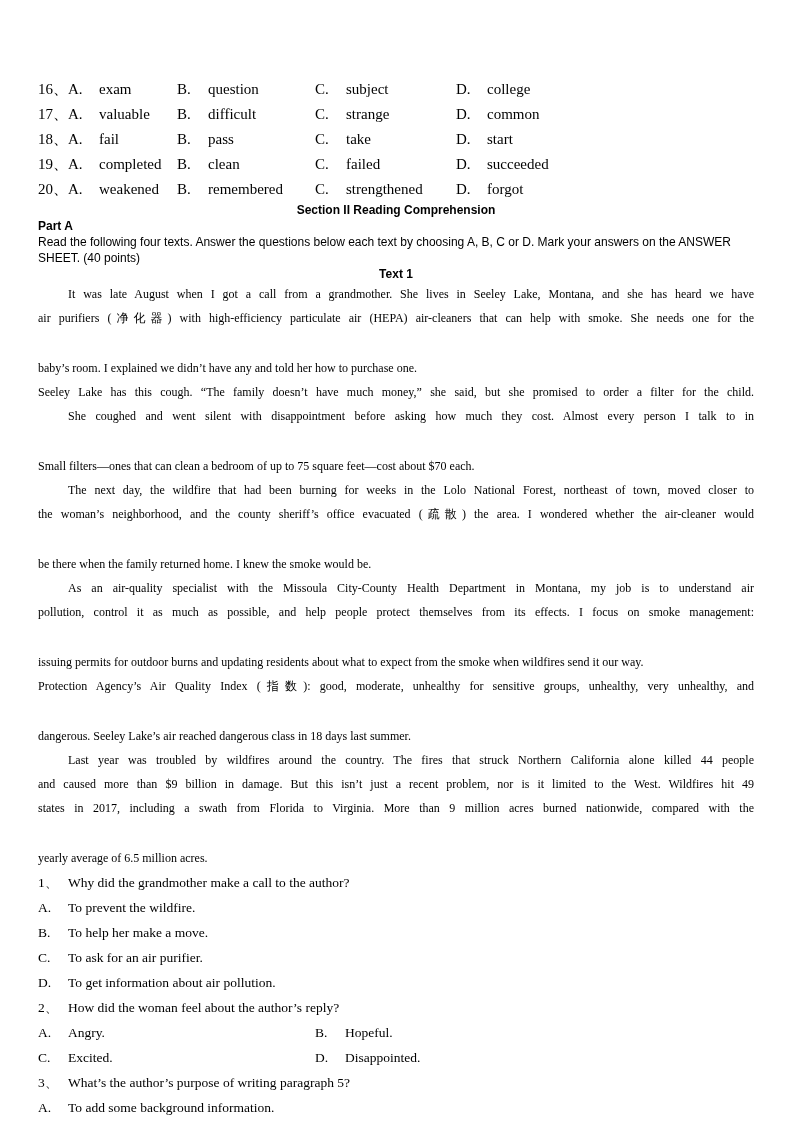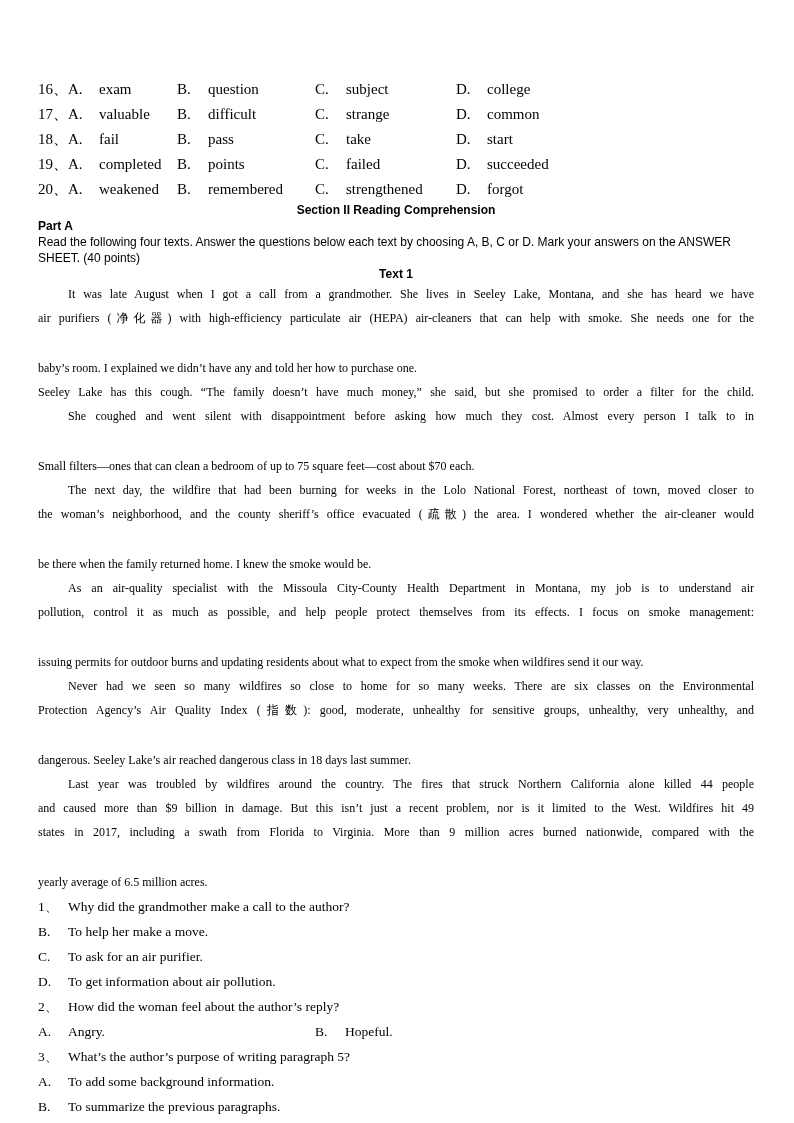--- a/index.html
+++ b/index.html
@@ -57,21 +57,21 @@
     <div class="cloze-row">
       <span>18、</span>
       <span><span class="opt-label">A.</span><span>fail</span></span>
       <span><span class="opt-label">B.</span><span>pass</span></span>
       <span><span class="opt-label">C.</span><span>take</span></span>
       <span><span class="opt-label">D.</span><span>start</span></span>
     </div>
     <div class="cloze-row">
       <span>19、</span>
       <span><span class="opt-label">A.</span><span>completed</span></span>
-      <span><span class="opt-label">B.</span><span>points</span></span>
+      <span><span class="opt-label">B.</span><span>clean</span></span>
       <span><span class="opt-label">C.</span><span>failed</span></span>
       <span><span class="opt-label">D.</span><span>succeeded</span></span>
     </div>
     <div class="cloze-row">
       <span>20、</span>
       <span><span class="opt-label">A.</span><span>weakened</span></span>
       <span><span class="opt-label">B.</span><span>remembered</span></span>
       <span><span class="opt-label">C.</span><span>strengthened</span></span>
       <span><span class="opt-label">D.</span><span>forgot</span></span>
     </div>
@@ -92,52 +92,58 @@
     <div class="tline plast">Small filters—ones that can clean a bedroom of up to 75 square feet—cost about $70 each.</div>
 
     <div class="tline first">The next day, the wildfire that had been burning for weeks in the Lolo National Forest, northeast of town, moved closer to</div>
     <div class="tline">the woman’s neighborhood, and the county sheriff’s office evacuated (疏散) the area. I wondered whether the air-cleaner would</div>
     <div class="tline plast">be there when the family returned home. I knew the smoke would be.</div>
 
     <div class="tline first">As an air-quality specialist with the Missoula City-County Health Department in Montana, my job is to understand air</div>
     <div class="tline">pollution, control it as much as possible, and help people protect themselves from its effects. I focus on smoke management:</div>
     <div class="tline plast">issuing permits for outdoor burns and updating residents about what to expect from the smoke when wildfires send it our way.</div>
 
-    <div class="tline first">Never had we seen so many wildfires so close to home for so many weeks. There are six classes on the Environmental</div>
     <div class="tline">Protection Agency’s Air Quality Index (指数): good, moderate, unhealthy for sensitive groups, unhealthy, very unhealthy, and</div>
     <div class="tline plast">dangerous. Seeley Lake’s air reached dangerous class in 18 days last summer.</div>
 
     <div class="tline first">Last year was troubled by wildfires around the country. The fires that struck Northern California alone killed 44 people</div>
     <div class="tline">and caused more than $9 billion in damage. But this isn’t just a recent problem, nor is it limited to the West. Wildfires hit 49</div>
     <div class="tline">states in 2017, including a swath from Florida to Virginia. More than 9 million acres burned nationwide, compared with the</div>
     <div class="tline plast">yearly average of 6.5 million acres.</div>
   </div>
 
   <div class="questions">
 
     <div class="q-line">
       <span class="q-num">1、</span><span>Why did the grandmother make a call to the author?</span>
+    </div>
+    <div class="q-line">
+      <span class="q-opt-label">A.</span><span>To prevent the wildfire.</span>
     </div>
     <div class="q-line">
       <span class="q-opt-label">B.</span><span>To help her make a move.</span>
     </div>
     <div class="q-line">
       <span class="q-opt-label">C.</span><span>To ask for an air purifier.</span>
     </div>
     <div class="q-line">
       <span class="q-opt-label">D.</span><span>To get information about air pollution.</span>
     </div>
 
     <div class="q-line">
       <span class="q-num">2、</span><span>How did the woman feel about the author’s reply?</span>
     </div>
     <div class="q-two-col">
       <span><span class="q-opt-label">A.</span><span>Angry.</span></span>
       <span><span class="q-opt-label">B.</span><span>Hopeful.</span></span>
     </div>
+    <div class="q-two-col">
+      <span><span class="q-opt-label">C.</span><span>Excited.</span></span>
+      <span><span class="q-opt-label">D.</span><span>Disappointed.</span></span>
+    </div>
 
     <div class="q-line">
       <span class="q-num">3、</span><span>What’s the author’s purpose of writing paragraph 5?</span>
     </div>
     <div class="q-line">
       <span class="q-opt-label">A.</span><span>To add some background information.</span>
     </div>
     <div class="q-line">
       <span class="q-opt-label">B.</span><span>To summarize the previous paragraphs.</span>
     </div>

